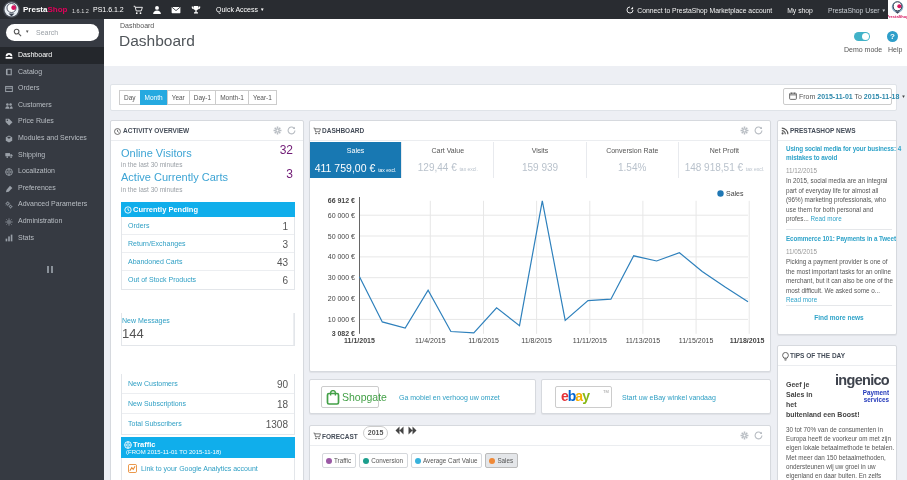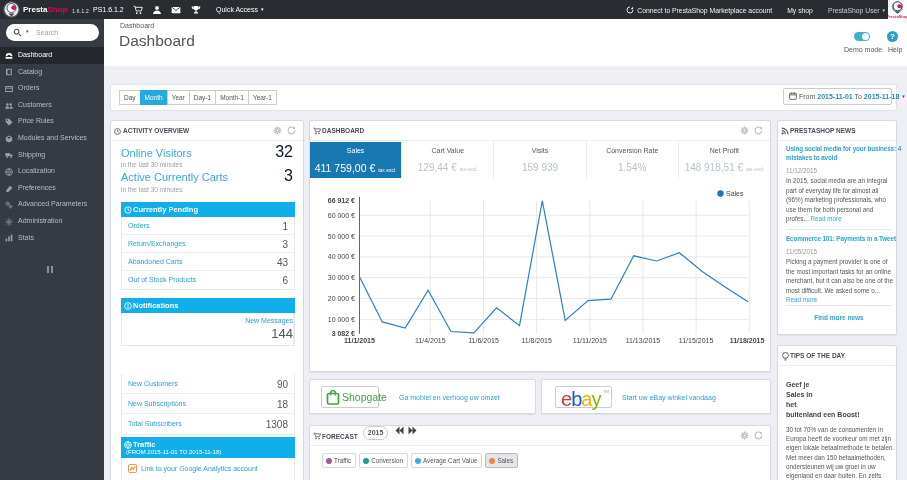--- a/index.html
+++ b/index.html
@@ -56,32 +56,32 @@
 .panel { position:absolute; background:#fff; border:1px solid #d6d9de; border-radius:2px; box-shadow:0 1px 1px rgba(0,0,0,0.06); }
 .phead { height:20px; border-bottom:1px solid #ebedf0; font-size:6.5px; font-weight:bold; color:#454d59; position:relative; line-height:20px; padding-left:12px; }
 .phead svg.hicon { position:absolute; left:3px; top:6px; }
 .tools { position:absolute; right:7px; top:5px; }
 .tools svg { display:inline-block; vertical-align:top; margin-left:5px; }
 
 
 #panel-activity { left:6px; top:101px; width:194px; height:368px; }
 .biglink { position:absolute; left:10px; font-size:11px; color:#3da4d4; }
 .bigsub { position:absolute; left:10px; font-size:6.5px; color:#9aa0a6; }
-.bignum { position:absolute; right:10px; font-size:16px; color:#0f172a;margin-left:20px; }
+.bignum { position:absolute; right:10px; font-size:12px; color:#701a75;margin-left:20px; }
 .bluebar { position:absolute; left:10px; width:174px; background:#10aeeb; color:#fff; }
 .bluebar .t { position:absolute; left:12px; top:3px; font-size:7.5px; font-weight:bold; white-space:nowrap;text-align:right; }
 .bluebar .sub { position:absolute; left:5px; top:12px; font-size:6px; white-space:nowrap; }
 .bluebar svg { position:absolute; left:3px; top:3.5px; }
 .ltable { position:absolute; left:10px; width:174px; border:1px solid #e3e6ea; border-top:none; background:#fff; }
 .lrow { position:relative; border-bottom:1px solid #eceef1; }
 .lrow:last-child { border-bottom:none; }
 .lrow .ll { position:absolute; left:6px; font-size:7px; color:#2f9fc4; white-space:nowrap; }
 .lrow .rr { position:absolute; right:6px; font-size:10px; color:#555; }
 #notiftable { position:absolute; left:10px; top:192px; width:174px; height:33px; border:1px solid #e3e6ea; border-top:none; display:flex; background:#fff; }
-#notiftable .cell { flex:1; text-align:right; }
+#notiftable .cell { flex:1; text-align:left; }
 #notiftable .cell:first-child { border-right:1px solid #eceef1; }
 #notiftable .hd { font-size:7px; color:#2f9fc4; margin-top:4px; }
 #notiftable .val { font-size:13px; color:#555; margin-top:2px; }
 
 
 #panel-dash { left:205px; top:101px; width:462px; height:252px; }
 #kpirow { position:absolute; left:0; top:21px; width:460px; height:36px; display:flex; }
 .kpi { flex:1 1 0; min-width:0; overflow:hidden; border-right:1px solid #e8eaee; text-align:center; position:relative; }
 .kpi:last-child { border-right:none; }
 .kpi .klabel { font-size:7px; color:#555; margin-top:5px; }
@@ -294,28 +294,20 @@
       <div class="lrow" style="height:18px">
           <span class="ll" style="top:5px">Abandoned Carts</span>
           <span class="rr" style="top:4px">43</span>
         </div>
       <div class="lrow" style="height:18px">
           <span class="ll" style="top:5px">Out of Stock Products</span>
           <span class="rr" style="top:4px">6</span>
         </div>
     </div>
 
-    <div class="bluebar" style="top:177px;height:15px">
-        <svg width="8" height="8" viewBox="0 0 10 10">
-          <circle cx="5" cy="5" r="4.2" fill="none" stroke="#fff" stroke-width="1.1"></circle>
-          <path d="M5 4.4v3" stroke="#fff" stroke-width="1.4"></path>
-          <circle cx="5" cy="2.9" r="0.8" fill="#fff"></circle>
-        </svg>
-        <span class="t">Notifications</span>
-      </div>
     <div id="notiftable">
       <div class="cell">
           <div class="hd">New Messages</div>
           <div class="val">144</div>
         </div>
     </div>
 
     <div class="ltable" style="top:253px">
       <div class="lrow" style="height:20px">
           <span class="ll" style="top:6px">New Customers</span>
@@ -435,21 +427,21 @@
       <svg style="position:absolute;left:4px;top:3px" width="14" height="15" viewBox="0 0 14 15">
           <rect x="1.5" y="3.5" width="11" height="10.5" rx="1.5" fill="none" stroke="#43a047" stroke-width="1.7"></rect>
           <path d="M4.6 5.5V3a2.4 2.4 0 0 1 4.8 0v2.5" fill="none" stroke="#43a047" stroke-width="1.4"></path>
         </svg>
       <span style="position:absolute;left:20px;top:4px;font-size:10.5px;color:#43a047;">Shopgate</span>
     </div>
     <span class="bannerlink" style="left:89px;">Ga mobiel en verhoog uw omzet</span>
   </div>
   <div class="panel" id="banner2">
     <div class="brandbox" style="width:57px;left:13px;">
-      <span style="position:absolute;left:5px;top:1px;font-size:20px;font-weight:normal;letter-spacing:-1px;"><span style="color:#e53238">e</span><span style="color:#0064d2">b</span><span style="color:#f5af02">a</span><span style="color:#86b817">y</span></span>
+      <span style="position:absolute;left:5px;top:1px;font-size:14px;font-weight:bold;letter-spacing:-1px;"><span style="color:#e53238">e</span><span style="color:#0064d2">b</span><span style="color:#f5af02">a</span><span style="color:#86b817">y</span></span>
       <span style="position:absolute;left:47px;top:2px;font-size:4px;color:#999;">TM</span>
     </div>
     <span class="bannerlink" style="left:80px;">Start uw eBay winkel vandaag</span>
   </div>
 
   <div class="panel" id="panel-forecast">
     <div class="phead"><svg class="hicon" style="top:6px" width="8" height="8" viewBox="0 0 16 16">
           <path d="M1 2h2.2l1.9 7.5h8l1.9-5.8H4" stroke="#555" stroke-width="1.6" fill="none"></path>
           <circle cx="6" cy="13" r="1.6" fill="#555"></circle>
           <circle cx="12" cy="13" r="1.6" fill="#555"></circle>
@@ -485,16 +477,20 @@
     <div class="npos newstext" style="top:136px">Picking a payment provider is one of<br>the most important tasks for an online<br>merchant, but it can also be one of the<br>most difficult. We asked some o...<br><a>Read more</a></div>
     <div class="npos newshr" style="top:184px"></div>
     <div class="npos" id="findmore" style="top:193px">Find more news</div>
   </div>
 
   <div class="panel" id="panel-tips" style="overflow:hidden">
     <div class="phead"><svg class="hicon" width="9" height="9" viewBox="0 0 10 10">
           <path d="M5 0.5a3.2 3.2 0 0 1 3.2 3.2c0 1.5-1 2.2-1.4 3.1H3.2C2.8 5.9 1.8 5.2 1.8 3.7A3.2 3.2 0 0 1 5 0.5z" fill="none" stroke="#555" stroke-width="1"></path>
           <path d="M3.7 7.8h2.6M4 9h2" stroke="#555" stroke-width="0.9"></path>
         </svg>TIPS OF THE DAY</div>
+    <div style="position:absolute;right:7px;top:27px;width:70px">
+        <div id="ingword">ingenico</div>
+        <div id="ingsub">Payment<br>services</div>
+      </div>
     <div class="npos" id="tipstitle" style="top:34px">Geef je<br>Sales in<br>het<br>buitenland een Boost!</div>
     <div class="npos tipstext" style="top:79px">30 tot 70% van de consumenten in<br>Europa heeft de voorkeur om met zijn<br>eigen lokale betaalmethode te betalen.<br>Met meer dan 150 betaalmethoden,<br>ondersteunen wij uw groei in uw<br>eigenland en daar buiten. En zelfs<br>beter: u kun de belangrijke<br>betaalmethoden activeren met een</div>
   </div>
 </div>
 
 </body></html>

